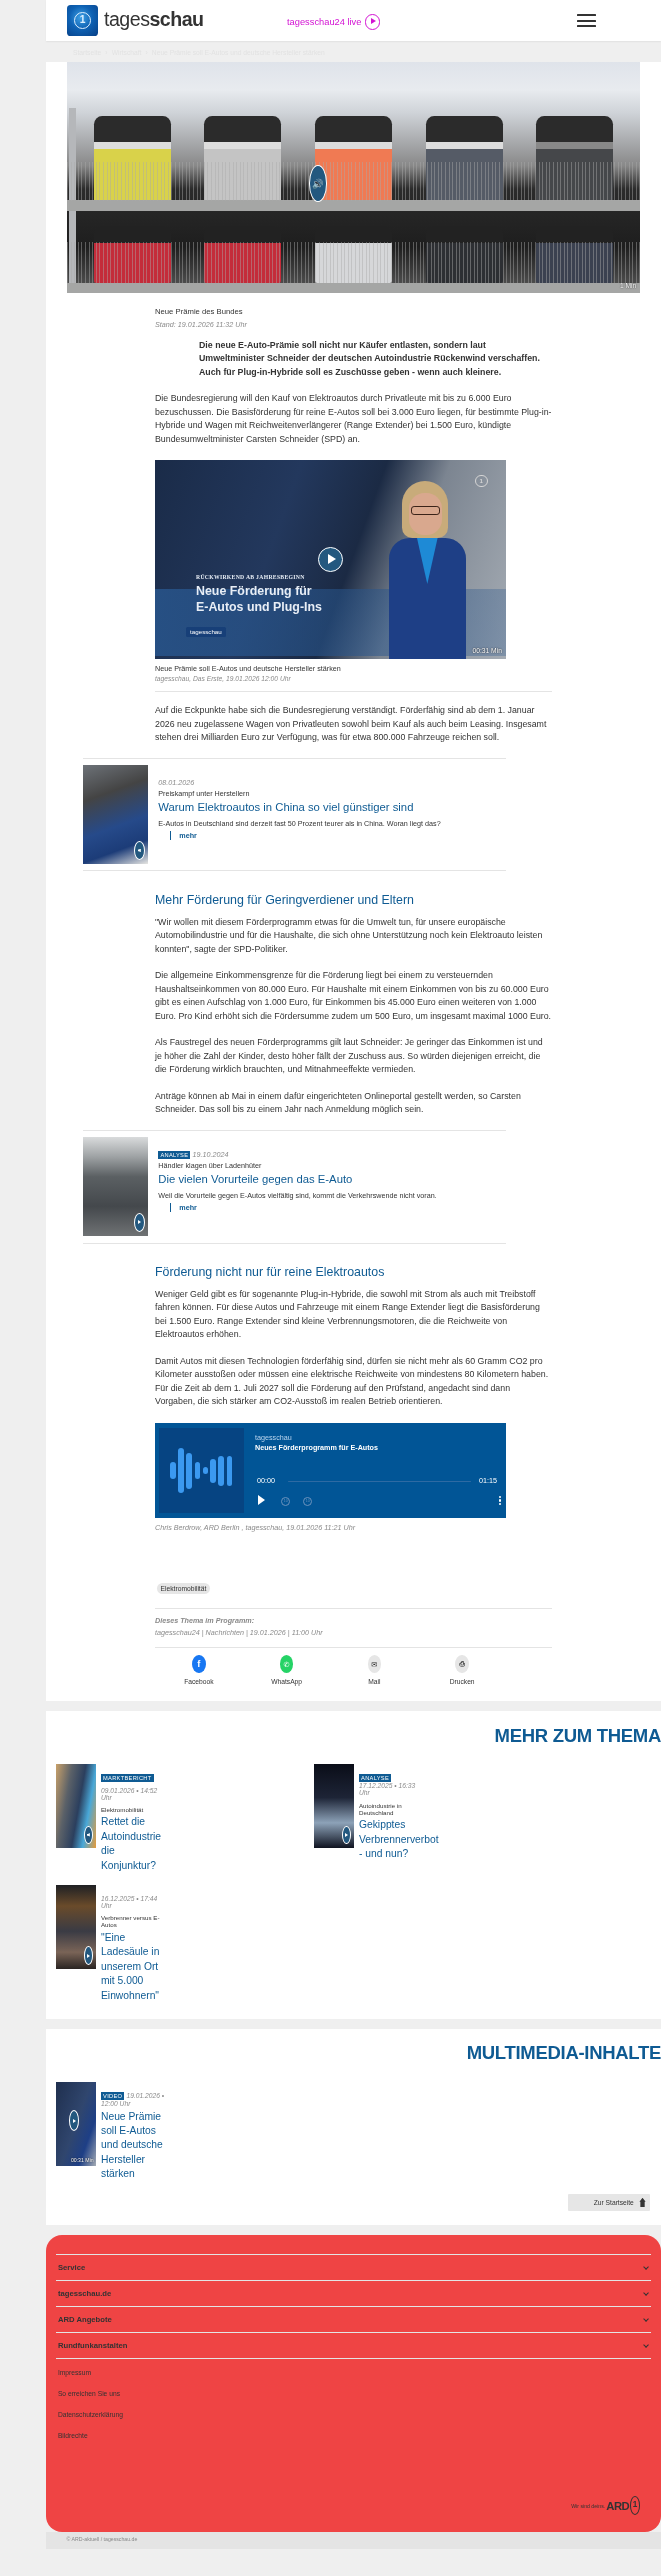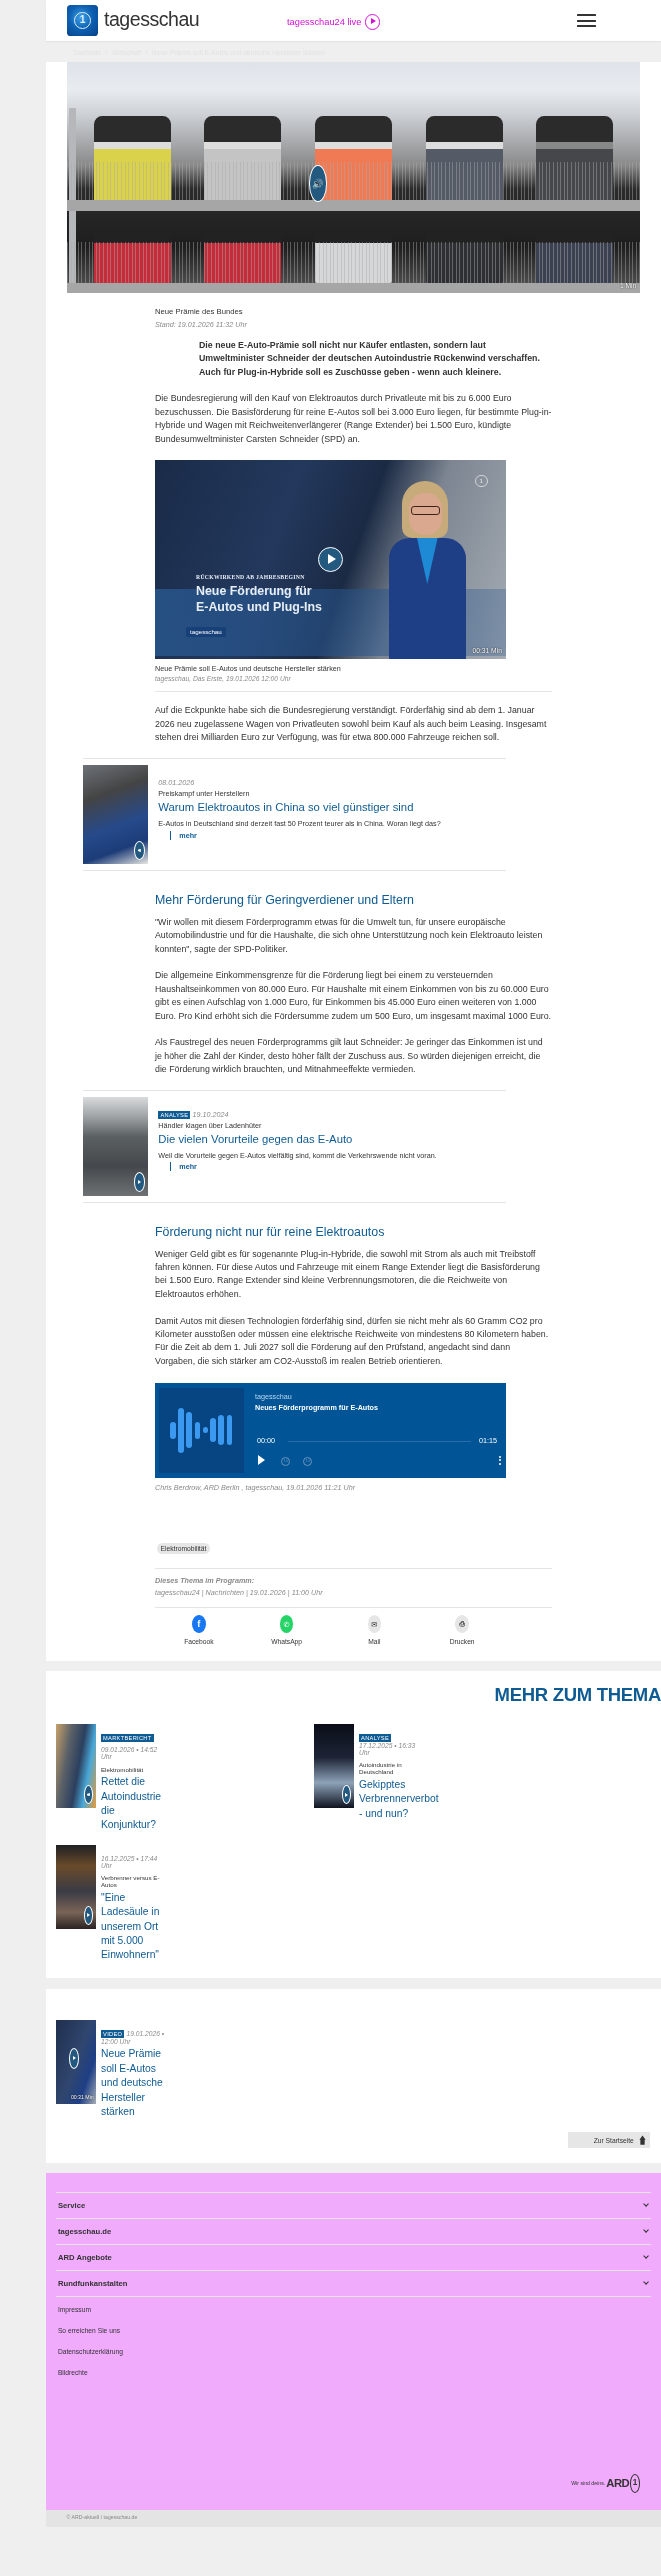--- a/index.html
+++ b/index.html
@@ -7,21 +7,21 @@
   body { font-family: "Liberation Sans", "DejaVu Sans", sans-serif; color: #333; }
   .page { width: 615px; margin-left: 46px; }
 
   
   .header { height: 41px; background: #fff; position: relative; box-shadow: 0 1px 1.5px rgba(0,0,0,0.06); }
   .logo-box { position: absolute; left: 21px; top: 4.6px; width: 31px; height: 31px; border-radius: 3.6px;
     background: radial-gradient(circle at 45% 40%, #3fa1e6 0%, #0e62b4 45%, #073f86 100%); }
   .logo-box .one { position: absolute; left: 7.2px; top: 7.2px; width: 17px; height: 17px; border-radius: 50%;
     border: 1.5px solid #dcefff; color: #dcefff; font: bold 10.3px/14px "Liberation Sans", sans-serif; text-align: center; }
   .logo-text { position: absolute; left: 58px; top: 10.3px; font: 19.6px/19.6px "Liberation Sans", sans-serif; color: #333; letter-spacing: -0.5px; }
-  .logo-text b { font-weight: normal; text-align: center; }
+  .logo-text b { font-weight: bold; text-align: center; }
   .live-link { position: absolute; left: 241px; top: 14px; color: #d312d3; font-size: 9.3px; display: flex; align-items: center; gap: 3.1px; text-decoration: none; }
   .live-link .play { width: 15.5px; height: 15.5px; border: 1px solid #d312d3; border-radius: 50%; position: relative; }
   .live-link .play::after { content: ""; position: absolute; left: 5.2px; top: 3.1px; border-left: 5.7px solid #d312d3; border-top: 3.6px solid transparent; border-bottom: 3.6px solid transparent; }
   .hamburger { position: absolute; left: 531px; top: 14px; width: 19px; height: 13.4px; cursor: pointer; }
   .hamburger span { display: block; height: 2.1px; background: #333; margin-bottom: 3.6px; border-radius: 0.5px; }
 
   .breadcrumb { height: 20.6px; padding: 8.2px 0 0 27px; font-size: 6.7px; color: #e2e2e2; display: flex; gap: 4.1px; }
 
   
   .article { background: #fff; padding-bottom: 5.2px; }
@@ -104,21 +104,21 @@
   .card .c-title { font-size: 10.3px; color: #0f5b93; line-height: 14.4px; margin-top: 2.6px; }
   .small-btn { position: absolute; right: 3.1px; bottom: 4.1px; width: 8.8px; height: 18.5px; border-radius: 50%; background: #23587f; border: 0.5px solid #fff; display: flex; align-items: center; justify-content: center; }
   .small-btn .tri { border-left: 3.6px solid #fff; border-top: 2.6px solid transparent; border-bottom: 2.6px solid transparent; margin-left: 1px; }
   .small-btn .spk { width: 3.1px; height: 3.6px; background: #fff; clip-path: polygon(0 25%,40% 25%,100% 0,100% 100%,40% 75%,0 75%); }
 
   .top-link { display: flex; justify-content: flex-end; margin: 12.4px 11.3px 0 0; }
   .top-btn { width: 82px; height: 16.5px; background: #e6e6e6; border-radius: 1px; display: flex; align-items: center; justify-content: space-between; padding: 0 4.1px 0 26px; font-size: 6.7px; color: #333; cursor: pointer; }
   .home-icon { width: 6.2px; height: 9.3px; background: #333; clip-path: polygon(50% 0,100% 45%,85% 45%,85% 100%,15% 100%,15% 45%,0 45%); }
 
   
-  .footer { background: #f0abfc; margin-top: 10.3px; padding: 19px 9.8px 0 9.8px; height: 337px; position: relative; }
+  .footer { background: #ef4444; margin-top: 10.3px; padding: 19px 9.8px 0 9.8px; height: 297px; position: relative; border-radius: 16px; }
   .acc { border-top: 0.5px solid #e4e4e4; }
   .acc-item { height: 26px; border-bottom: 0.5px solid #e4e4e4; display: flex; align-items: center; justify-content: space-between; padding: 0 3.1px 0 2.1px; font-size: 7.7px; font-weight: bold; color: #333; cursor: pointer; }
   .chev { width: 4.1px; height: 4.1px; border-right: 0.8px solid #333; border-bottom: 0.8px solid #333; transform: rotate(45deg); margin-top: -2.1px; }
   .flinks { padding: 9.3px 0 0 2.1px; }
   .flink { display: block; font-size: 6.7px; color: #333; height: 21px; text-decoration: none; }
   .ard-logo { position: absolute; right: 21px; bottom: 17.5px; display: flex; align-items: center; gap: 1px; color: #333; }
   .ard-logo small { font-size: 5.2px; }
   .ard-logo b { font-size: 11.3px; letter-spacing: -0.5px; }
   .ard-logo .ring { width: 9.8px; height: 18.5px; border-radius: 50%; border: 1.3px solid #333; font: bold 8.2px/15.5px sans-serif; text-align: center; }
   .copyright { height: 16.5px; background: #e4e4e4; padding: 4.1px 0 0 20.6px; font-size: 5.2px; color: #888; }
@@ -223,20 +223,21 @@
           <div class="t-top">Preiskampf unter Herstellern</div>
           <div class="t-title">Warum Elektroautos in China so viel günstiger sind</div>
           <div class="t-text"><span>E-Autos in Deutschland sind derzeit fast 50 Prozent teurer als in China. Woran liegt das?</span> <a class="mehr">mehr</a></div>
         </div>
       </div>
 
       <h2 class="subhead">Mehr Förderung für Geringverdiener und Eltern</h2>
       <p class="para">"Wir wollen mit diesem Förderprogramm etwas für die Umwelt tun, für unsere europäische Automobilindustrie und für die Haushalte, die sich ohne Unterstützung noch kein Elektroauto leisten konnten", sagte der SPD-Politiker.</p>
       <p class="para">Die allgemeine Einkommensgrenze für die Förderung liegt bei einem zu versteuernden Haushaltseinkommen von 80.000 Euro. Für Haushalte mit einem Einkommen von bis zu 60.000 Euro gibt es einen Aufschlag von 1.000 Euro, für Einkommen bis 45.000 Euro einen weiteren von 1.000 Euro. Pro Kind erhöht sich die Fördersumme zudem um 500 Euro, um insgesamt maximal 1000 Euro.</p>
       <p class="para">Als Faustregel des neuen Förderprogramms gilt laut Schneider: Je geringer das Einkommen ist und je höher die Zahl der Kinder, desto höher fällt der Zuschuss aus. So würden diejenigen erreicht, die die Förderung wirklich brauchten, und Mitnahmeeffekte vermieden.</p>
+      <p class="para">Anträge können ab Mai in einem dafür eingerichteten Onlineportal gestellt werden, so Carsten Schneider. Das soll bis zu einem Jahr nach Anmeldung möglich sein.</p>
 
       <div class="teaser">
         <div class="teaser-img" style="background:linear-gradient(180deg,#d9dbdc 0%,#9ea2a4 20%,#5b6063 40%,#44484c 70%,#6f7274 100%)">
           <div class="small-btn" style="width:11.3px;height:19.6px">
               <span class="tri"></span>
             </div>
         </div>
         <div class="teaser-body">
           <div class="t-date"><span class="badge">ANALYSE</span><span>19.10.2024</span></div>
           <div class="t-top">Händler klagen über Ladenhüter</div>
@@ -340,20 +341,21 @@
         <div class="card-body">
           <div class="c-date"><span>16.12.2025 • 17:44 Uhr</span></div>
           <div class="c-top">Verbrenner versus E-Autos</div>
           <div class="c-title">"Eine Ladesäule in unserem Ort mit 5.000 Einwohnern"</div>
         </div>
       </div>
     </div>
   </div>
 
   <div class="section" style="padding-bottom:14.4px">
+    <h2 class="section-title">MULTIMEDIA-INHALTE</h2>
     <div class="grid" style="grid-template-columns:258px">
       <div class="card">
         <div class="card-img" style="background:linear-gradient(110deg,#1f2f4e 0%,#30466e 50%,#1e3f86 75%,#a5acb4 100%)">
           <div class="round-btn" style="left:13.4px;top:28px;width:10.3px;height:21.6px;border-width:0.5px">
               <span class="tri" style="border-left:3.6px solid #fff;border-top:2.6px solid transparent;border-bottom:2.6px solid transparent"></span>
             </div>
           <div class="duration" style="font-size:5.2px;right:2.1px;bottom:3.1px">00:31 Min</div>
         </div>
         <div class="card-body" style="width:77px">
           <div class="c-date"><span class="badge">VIDEO</span><span>19.01.2026 • 12:00 Uhr</span></div>

